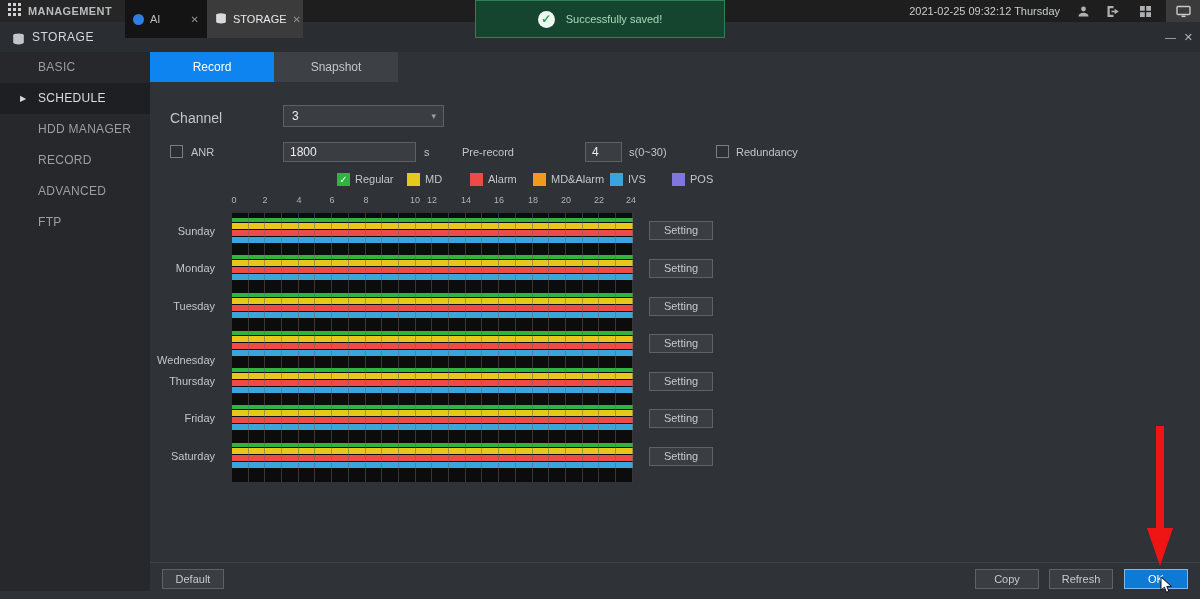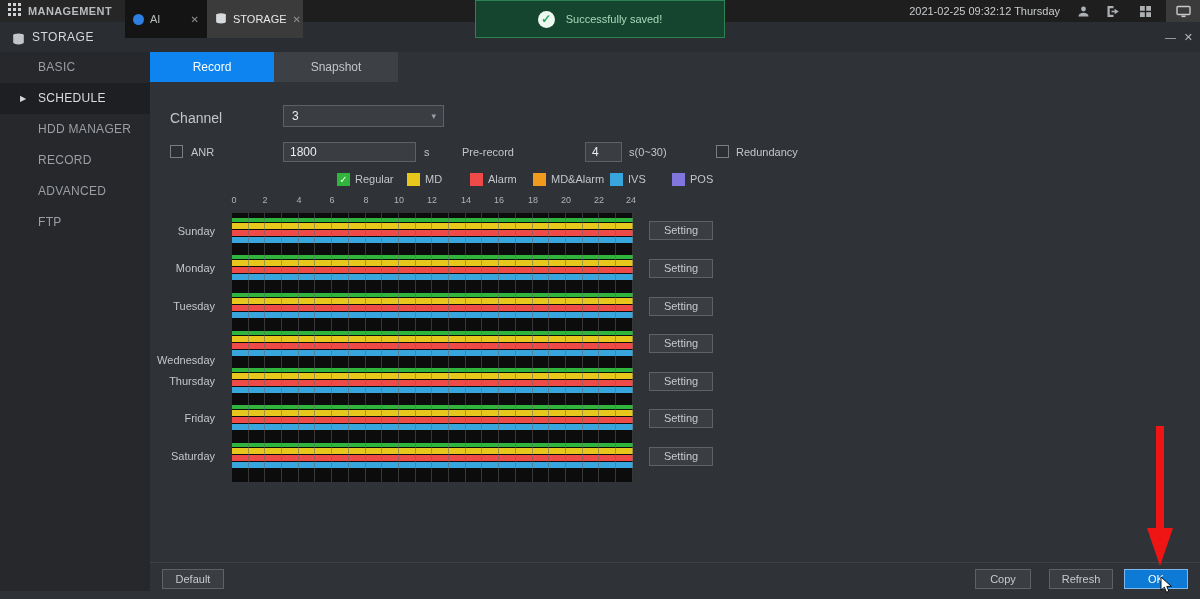--- a/index.html
+++ b/index.html
@@ -216,21 +216,21 @@
     <span class="sw" style="background: rgb(129, 118, 221);"></span>
     <span class="lb">POS</span>
   </div>
 
   <div class="hours">
     <span style="left:2px">0</span>
     <span style="left:33px">2</span>
     <span style="left:67px">4</span>
     <span style="left:100px">6</span>
     <span style="left:134px">8</span>
-    <span style="left:167px">10</span>
+    <span style="left:183px">10</span>
     <span style="left:200px">12</span>
     <span style="left:234px">14</span>
     <span style="left:267px">16</span>
     <span style="left:301px">18</span>
     <span style="left:334px">20</span>
     <span style="left:367px">22</span>
     <span style="left:399px">24</span>
   </div>
 
   <span class="day-lbl" style="top:225px;">Sunday</span>
@@ -290,21 +290,21 @@
   <div class="btn setting" style="top:221px;">Setting</div>
   <div class="btn setting" style="top:259px;">Setting</div>
   <div class="btn setting" style="top:297px;">Setting</div>
   <div class="btn setting" style="top:334px;">Setting</div>
   <div class="btn setting" style="top:372px;">Setting</div>
   <div class="btn setting" style="top:409px;">Setting</div>
   <div class="btn setting" style="top:447px;">Setting</div>
 
   <div class="footline"></div>
   <div class="btn foot" style="left:162px;width:62px;">Default</div>
-  <div class="btn foot" style="left:975px;width:56px;">Copy</div>
+  <div class="btn foot" style="left:975px;width:64px;">Copy</div>
   <div class="btn foot" style="left:1049px;width:64px;">Refresh</div>
   <div class="btn foot ok" style="left:1124px;width:64px;">OK</div>
 
   <svg class="annot" style="left:1138px;top:420px;" width="44" height="150" viewBox="0 0 44 150">
     <rect x="18" y="6" width="8" height="104" fill="#ef1515"></rect>
     <polygon points="9,108 35,108 22,146" fill="#ef1515"></polygon>
   </svg>
   <svg class="annot" style="left:1160px;top:576px;z-index:45;" width="14" height="18" viewBox="0 0 14 18">
     <path d="M1 1 L1 14 L4.4 11.2 L6.4 16.2 L8.8 15.2 L6.8 10.4 L11.4 10.4 Z" fill="#fff" stroke="#000" stroke-width="0.9"></path>
   </svg>

